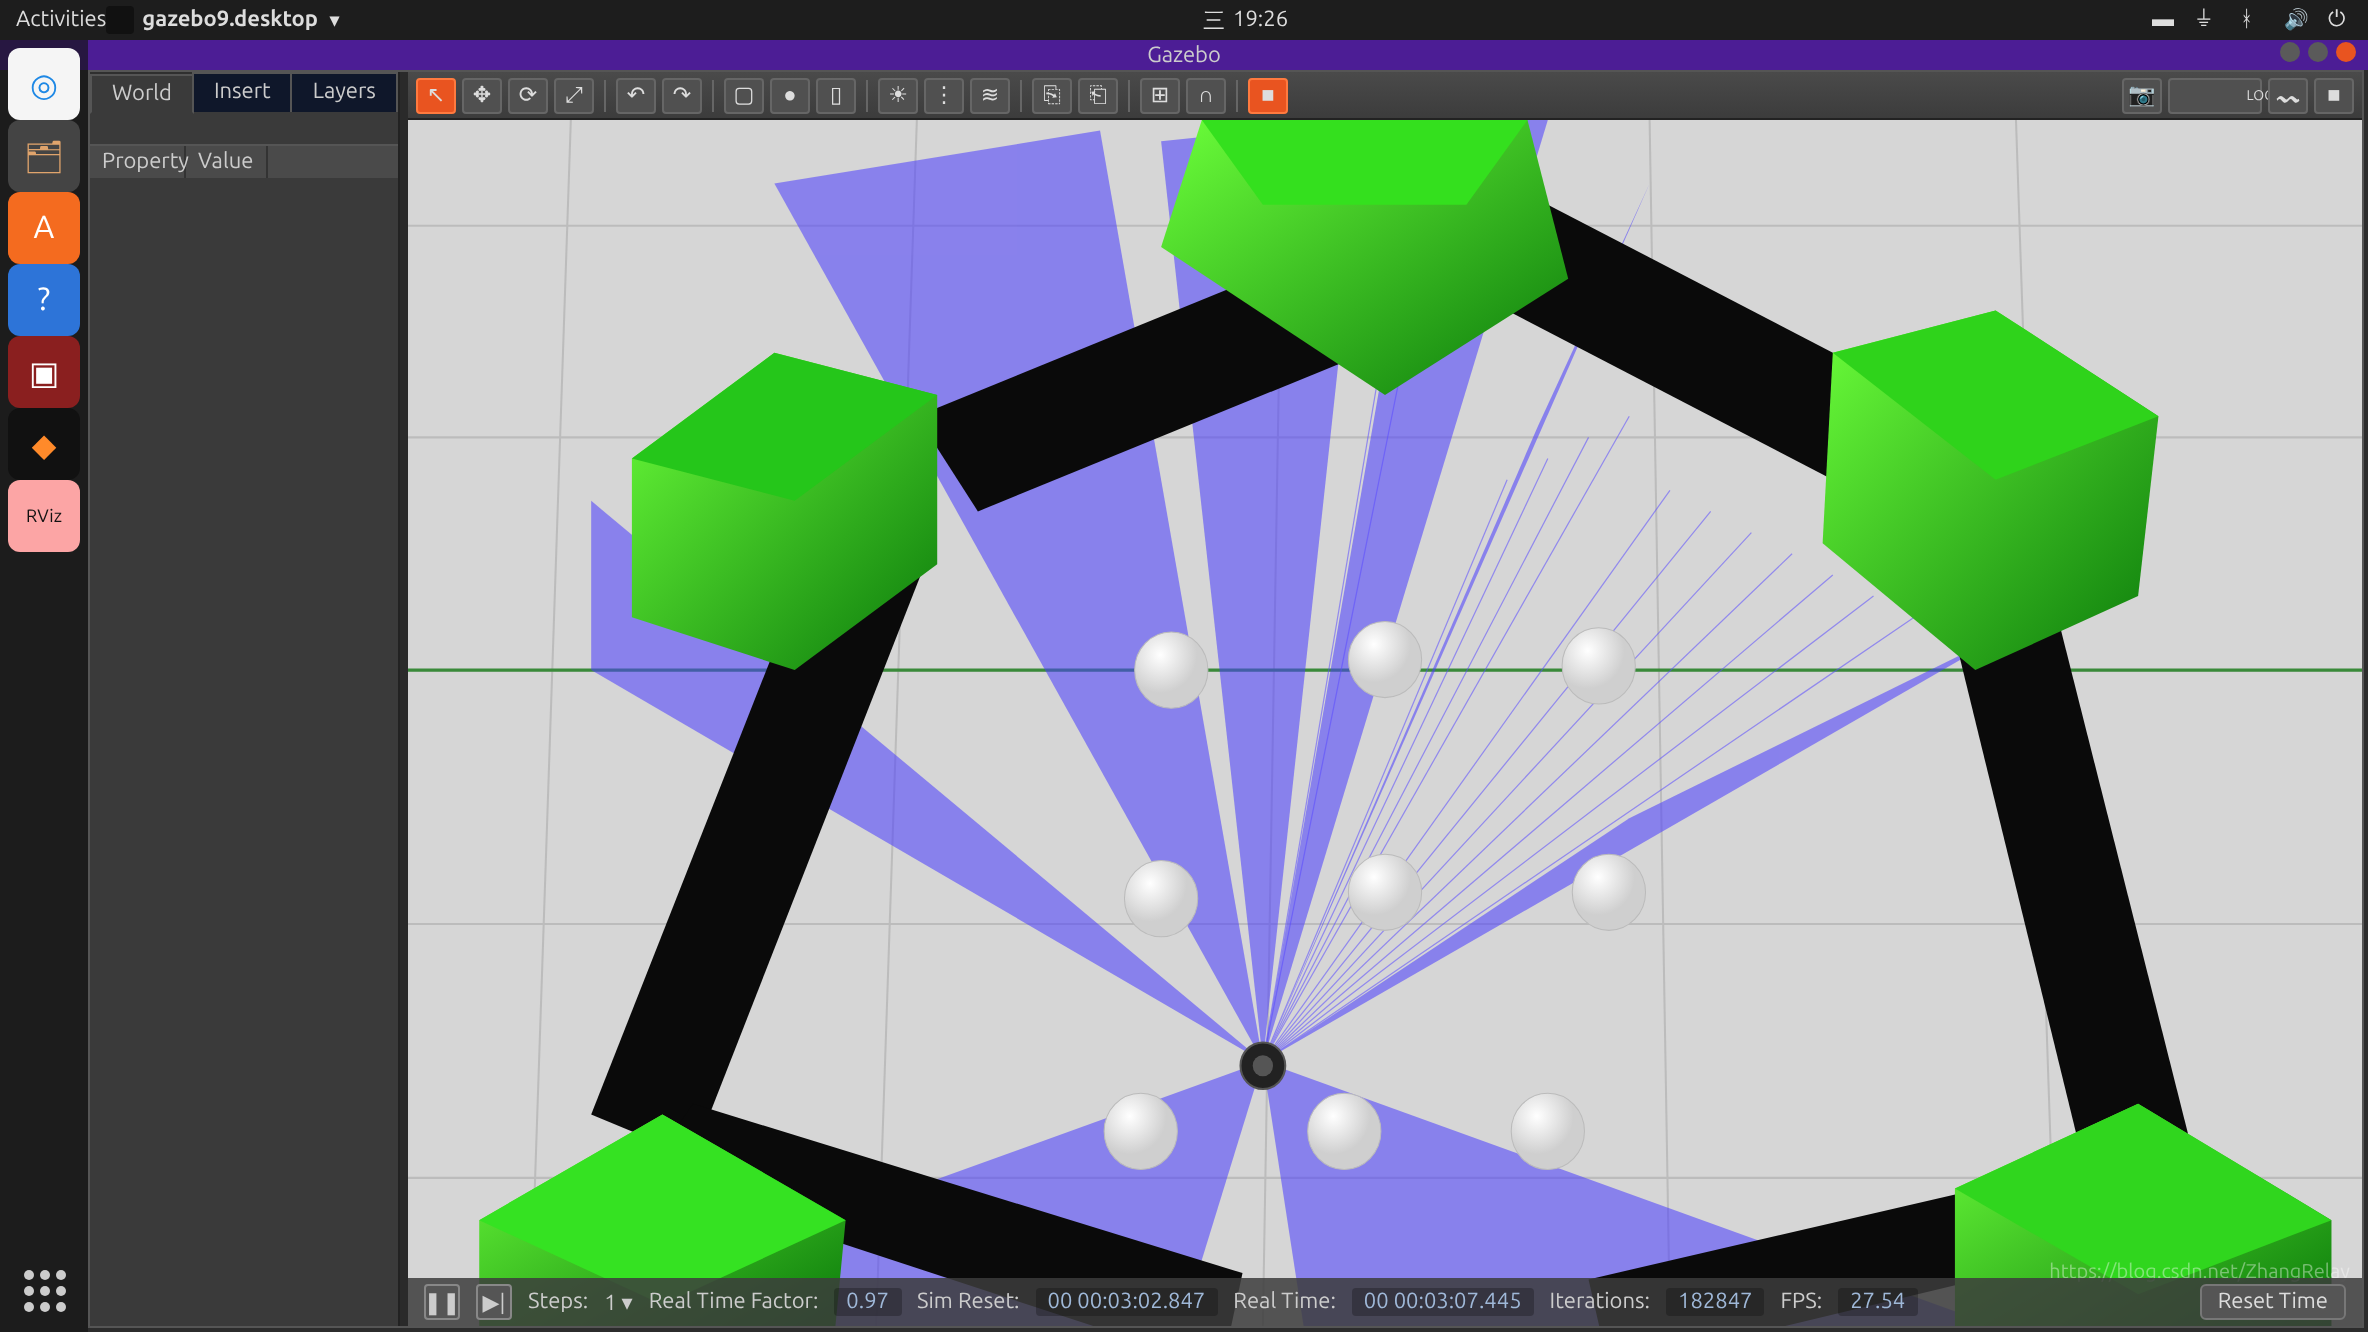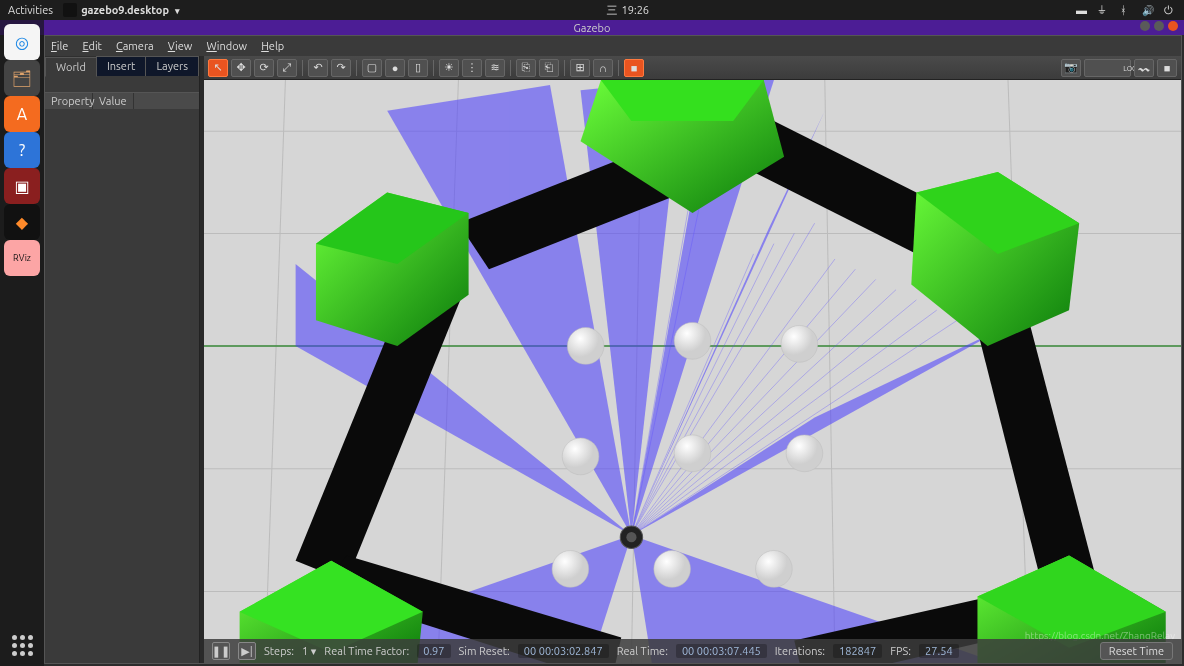--- a/index.html
+++ b/index.html
@@ -1,20 +1,20 @@
 <!DOCTYPE html>
 <html><head>
 <meta charset="utf-8">
 <style>
 * { margin:0; padding:0; box-sizing:border-box; font-family:"Ubuntu","Liberation Sans",sans-serif; }
 body { width:1184px; height:666px; background:#2c2c2c; position:relative; overflow:hidden; }
 
 
 .panel { height:20px; background:#1d1d1d; color:#ddd; display:flex; align-items:center; font-size:11px; padding:0 8px; }
-.panel .left { display:flex; gap:10px; align-items:center; }
+.panel .left { display:flex; align-items:center; }
 .panel .center { flex:1; text-align:center; display:flex; align-items:center; justify-content:center; gap:4px;}
 .panel .right { display:flex; gap:10px; align-items:center; }
 .panel .app { font-weight:bold; display:flex; align-items:center; gap:4px;}
 .dropdown-tri::after { content:"▾"; font-size:9px; margin-left:2px;}
 .ico { width:12px; height:12px; display:inline-block; }
 .battery::before{content:"▬";}
 .wifi::before{content:"⏚";}
 .bluetooth::before{content:"ᚼ";}
 .sound::before{content:"🔊"; font-size:10px;}
 .power::before{content:"⏻";}
@@ -125,28 +125,20 @@
         <span></span>
         <span></span>
         <span></span>
         <span></span>
         <span></span>
       </div>
   </div>
 </div>
 
 <div class="gz">
-  <div class="menubar" id="menubar">
-      <span><u>F</u>ile</span>
-      <span><u>E</u>dit</span>
-      <span><u>C</u>amera</span>
-      <span><u>V</u>iew</span>
-      <span><u>W</u>indow</span>
-      <span><u>H</u>elp</span>
-    </div>
   <div class="gz-body">
     <div class="tree-panel">
       <div class="tabs" id="tree-tabs">
           <div class="tab active">World</div>
           <div class="tab">Insert</div>
           <div class="tab">Layers</div>
         </div>
       <div class="propgrid">
         <div class="hdr">
           <div>Property</div>

